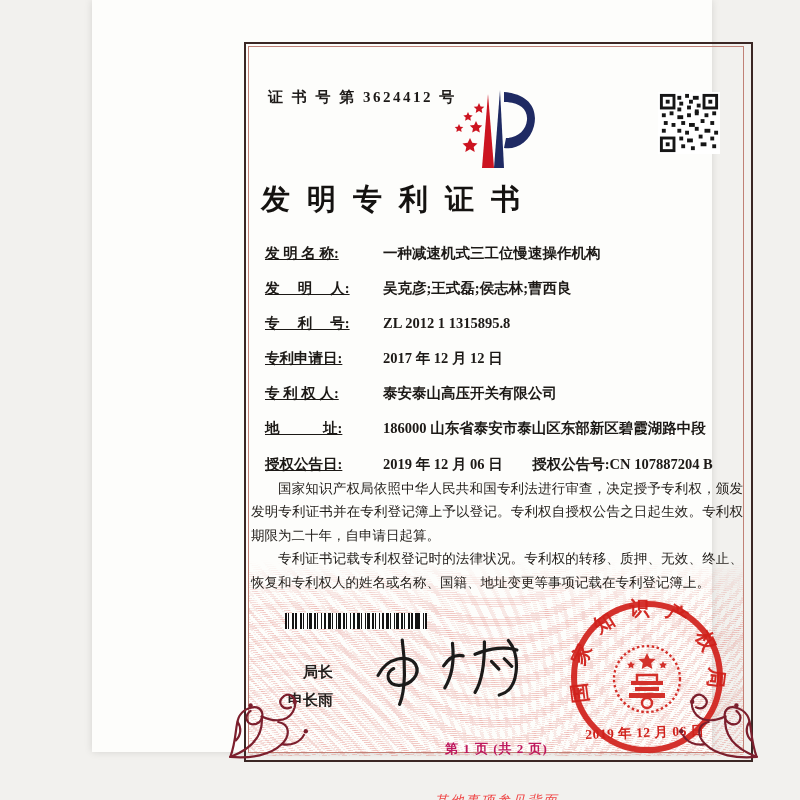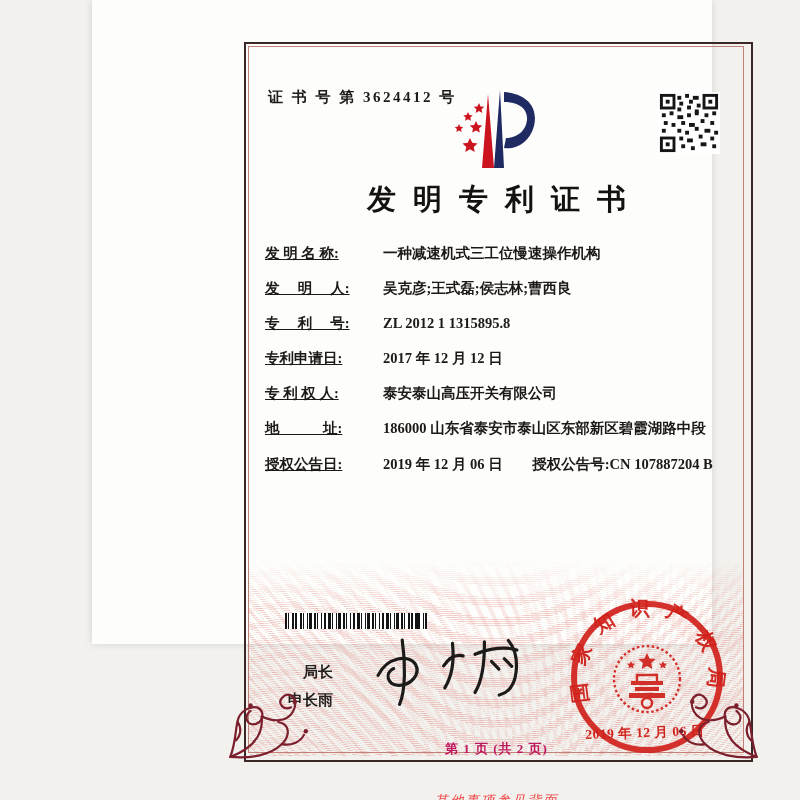--- a/index.html
+++ b/index.html
@@ -1,35 +1,35 @@
 <!DOCTYPE html>
 <html><head>
 <meta charset="utf-8">
 <style>
   html,body{margin:0;padding:0;width:800px;height:800px;overflow:hidden;
     background:#f2f1ee;font-family:"Liberation Serif","DejaVu Serif",serif;}
-  .paper{position:absolute;left:92px;top:0;width:620px;height:644px;
+  .paper{position:absolute;left:92px;top:0;width:620px;height:752px;
     background:#fdfdfb;box-shadow:0 0 8px rgba(0,0,0,.12);}
   .frame{position:absolute;left:152px;top:42px;width:505px;height:716px;
     border:2.5px solid #3b2724;}
   .frame-inner{position:absolute;left:155.5px;top:45.5px;width:494px;height:705px;
     border:1.5px solid #c08176;}
   
   .guilloche{position:absolute;left:157px;top:560px;width:495px;height:196px;
     background:
       repeating-radial-gradient(140% 120% at 50% 185%, rgba(226,128,120,.30) 0 1.4px, rgba(255,255,255,0) 1.4px 6.2px),
       repeating-radial-gradient(120% 110% at 8% 200%, rgba(221,120,112,.16) 0 1px, rgba(255,255,255,0) 1px 5.2px),
       repeating-radial-gradient(120% 110% at 95% 205%, rgba(221,120,112,.14) 0 1px, rgba(255,255,255,0) 1px 5.6px);
     -webkit-mask-image:linear-gradient(to bottom,transparent 0,#000 26%);
     mask-image:linear-gradient(to bottom,transparent 0,#000 26%);}
   .certno{position:absolute;left:176px;top:88px;font-size:15px;font-weight:700;
     letter-spacing:2.5px;color:#1d1a18;}
   .logo{position:absolute;left:340px;top:86px;}
   .qr{position:absolute;left:566px;top:92px;}
-  .title{position:absolute;left:152px;top:180px;width:505px;text-align:center;
+  .title{position:absolute;left:152px;top:180px;width:505px;
     font-size:29px;font-weight:700;color:#141210;letter-spacing:17px;padding-left:17px;box-sizing:border-box;}
   .fields{position:absolute;left:173px;top:244px;width:482px;font-size:14.5px;
     font-weight:700;color:#1c1916;}
   .fields .row{position:absolute;left:0;white-space:nowrap;}
   .fields .lab{display:inline-block;min-width:118px;text-decoration:underline;}
   .fields .val{margin-left:0;}
   .fields .val2{margin-left:26px;}
   .legal{position:absolute;left:159px;top:477px;width:492px;font-size:13.5px;
     line-height:1.74;color:#201c18;text-align:justify;}
   .legal p{margin:0;text-indent:2em;}
@@ -150,20 +150,24 @@
     </div>
     <div class="row" style="top:175px">
       <span class="lab">地　　　址:</span><span class="val">186000  山东省泰安市泰山区东部新区碧霞湖路中段</span>
     </div>
     <div class="row" style="top:211px">
       <span class="lab">授权公告日:</span><span class="val">2019 年 12 月 06 日</span>
       <span class="val2">授权公告号:</span><span class="val">CN 107887204 B</span>
     </div>
   </div>
 
+  <div class="legal">
+    <p>国家知识产权局依照中华人民共和国专利法进行审查，决定授予专利权，颁发发明专利证书并在专利登记簿上予以登记。专利权自授权公告之日起生效。专利权期限为二十年，自申请日起算。</p>
+    <p>专利证书记载专利权登记时的法律状况。专利权的转移、质押、无效、终止、恢复和专利权人的姓名或名称、国籍、地址变更等事项记载在专利登记簿上。</p>
+  </div>
 
   <div class="barcode"></div>
 
   <div class="signer">
     <div>局长</div>
     <div>申长雨</div>
   </div>
 
   <div class="sig">
     <svg width="165" height="78" viewBox="0 0 165 78" fill="none" stroke="#1c1b1a" stroke-width="3.2" stroke-linecap="round">

